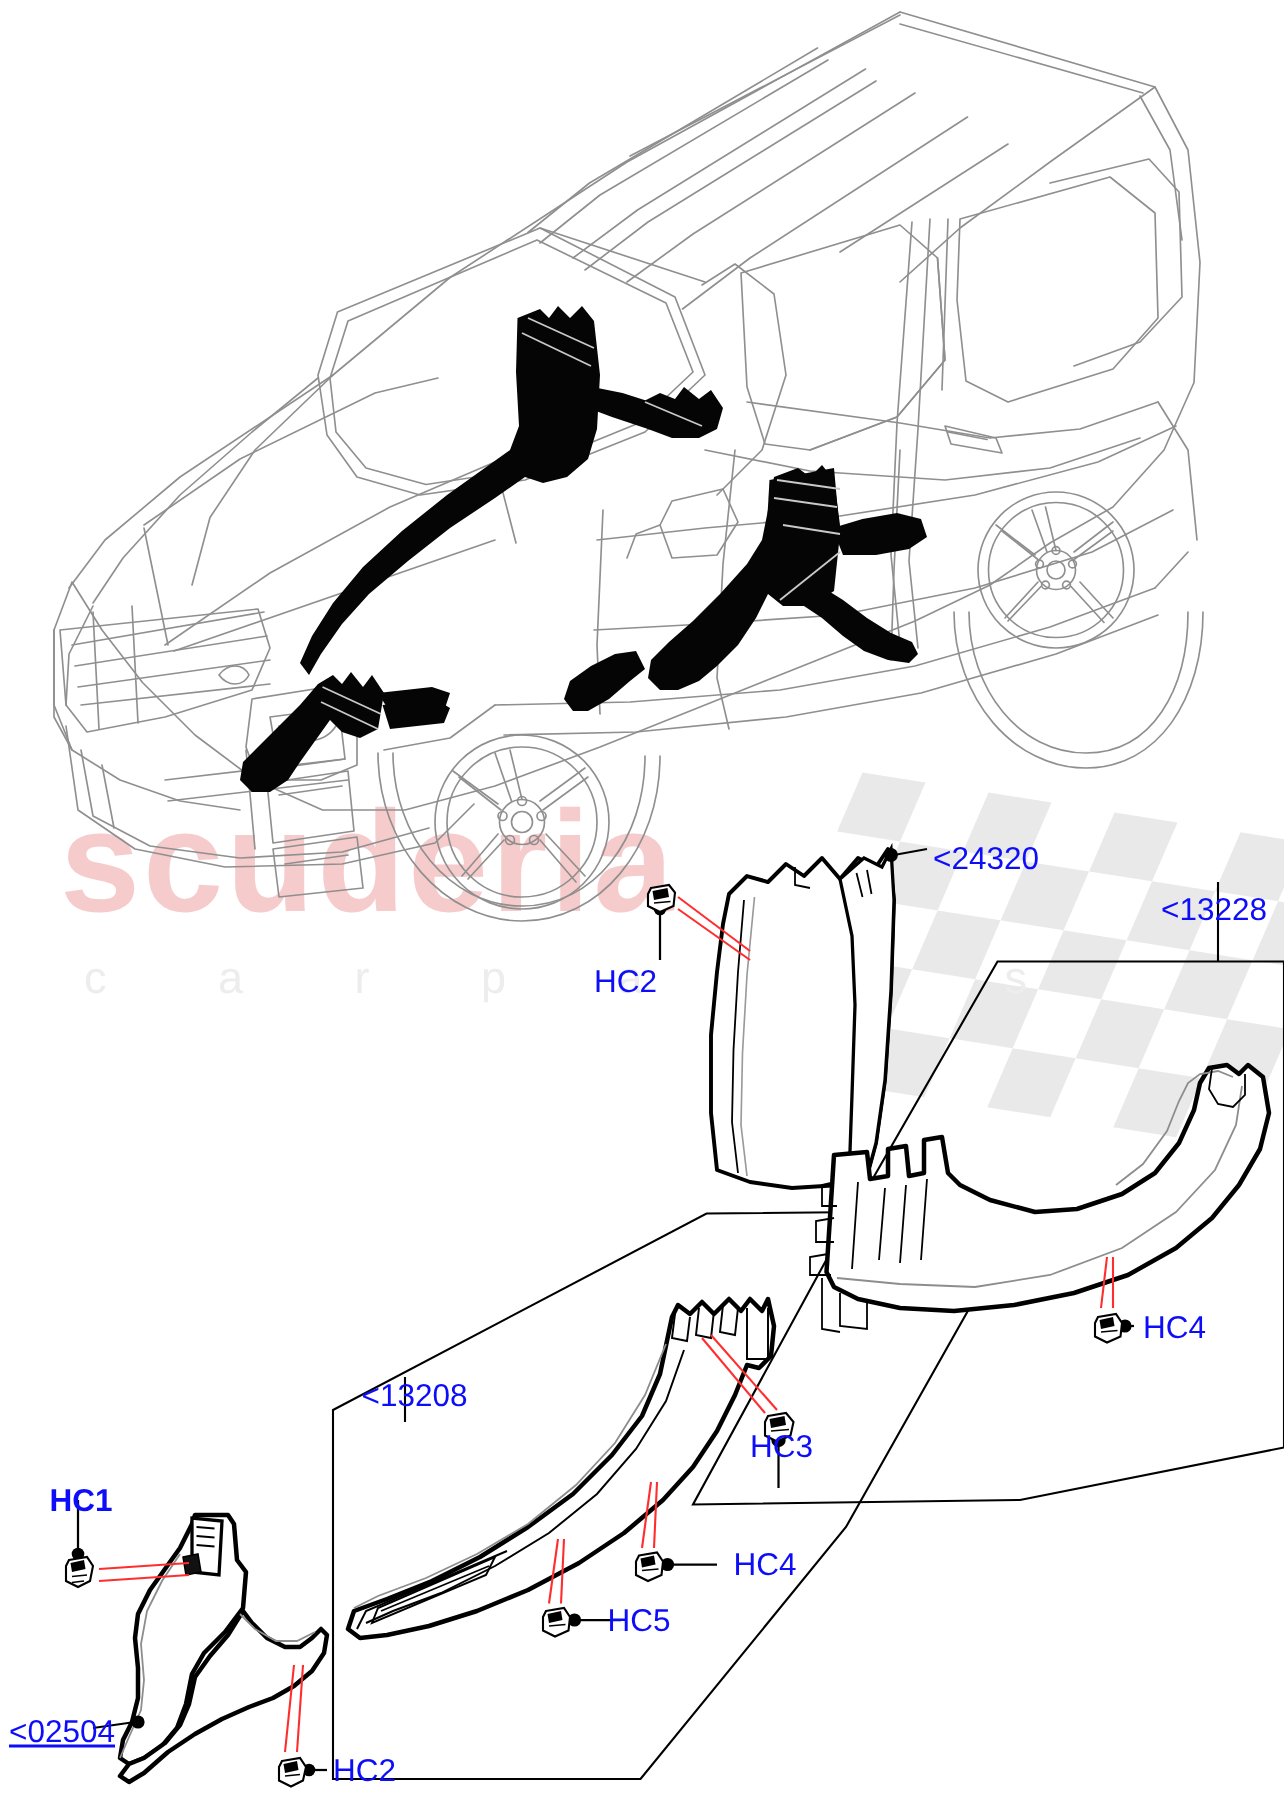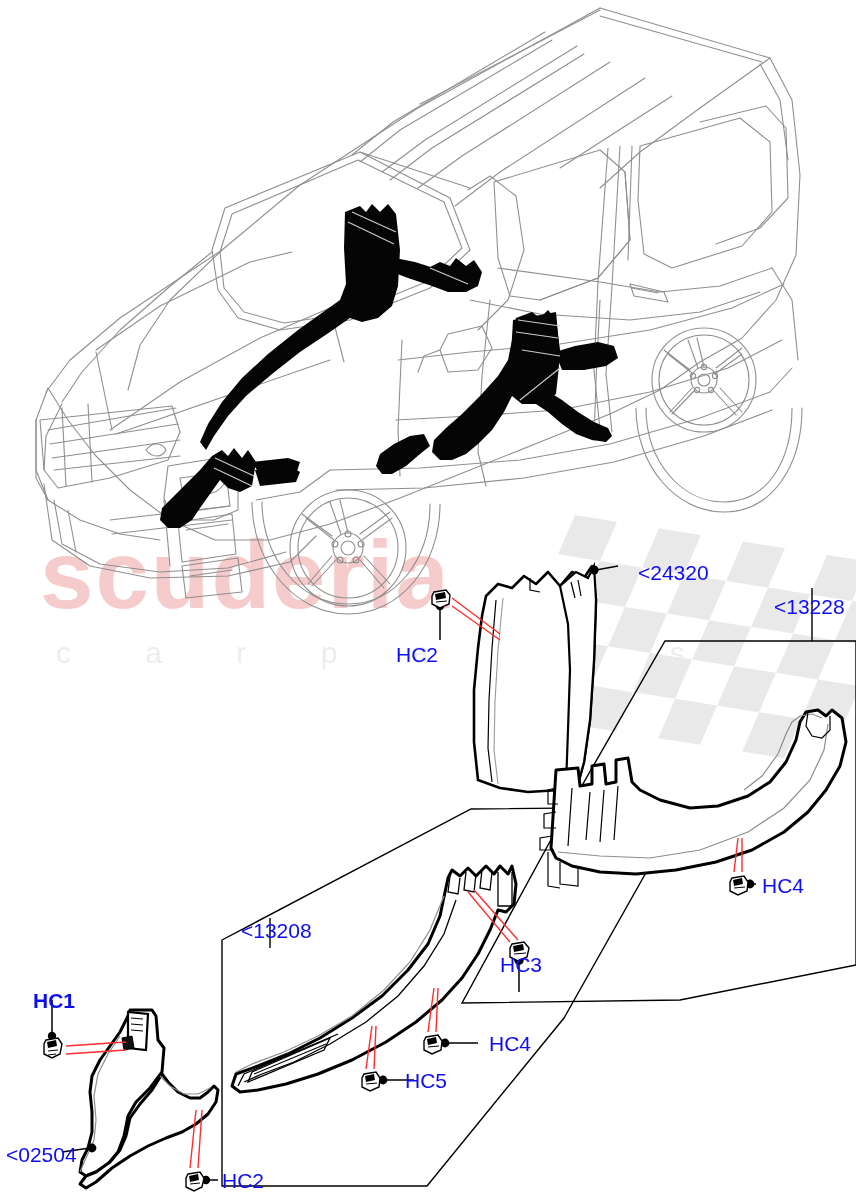--- a/index.html
+++ b/index.html
@@ -495,24 +495,24 @@
         <path fill="none" stroke="#000000" stroke-width="1" d="M4,12 L15,11"></path>
       </g>
       <g stroke="#ff2d2d" stroke-width="1.4" fill="none">
         <path d="M366,1069 L372,1026"></path>
         <path d="M374,1069 L376,1026"></path>
       </g>
     </g>
 
   </svg>
 
-  <div class="lbl" style="left:622px; top:562px;margin-left:16px;">&lt;24320</div>
+  <div class="lbl" style="left:622px; top:562px;">&lt;24320</div>
   <div class="lbl" style="left:774px; top:596px;">&lt;13228</div>
   <div class="lbl" style="left:241px; top:920px;">&lt;13208</div>
-  <div class="lbl" style="left:6px;   top:1144px;">&lt;02504</div>
+  <div class="lbl" style="left:6px;   top:1144px;text-decoration:underline;">&lt;02504</div>
 
   <div class="lbl" style="left:33px;  top:990px;font-weight:bold;">HC1</div>
   <div class="lbl" style="left:396px; top:644px;">HC2</div>
   <div class="lbl" style="left:222px; top:1170px;">HC2</div>
   <div class="lbl" style="left:500px; top:954px;">HC3</div>
   <div class="lbl" style="left:489px; top:1033px;">HC4</div>
   <div class="lbl" style="left:762px; top:875px;">HC4</div>
   <div class="lbl" style="left:405px; top:1070px;">HC5</div>
 
 </div>

